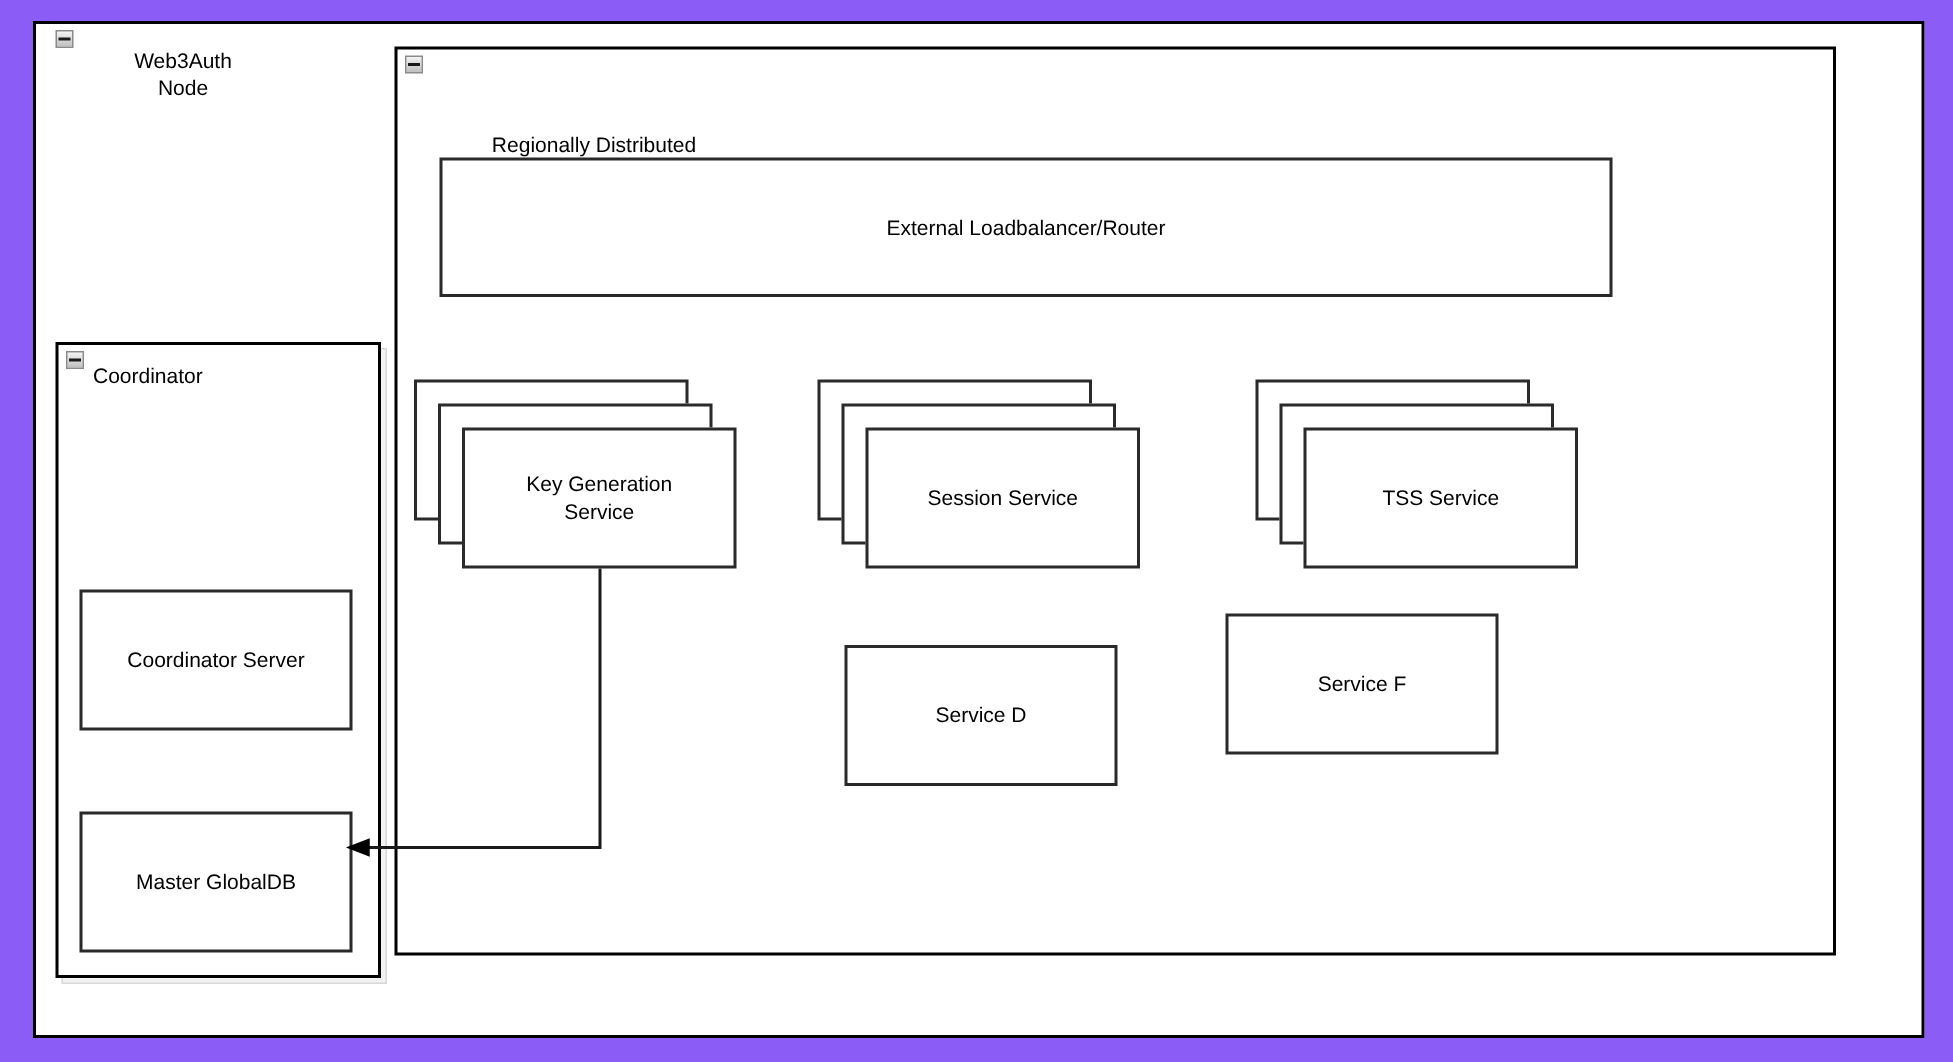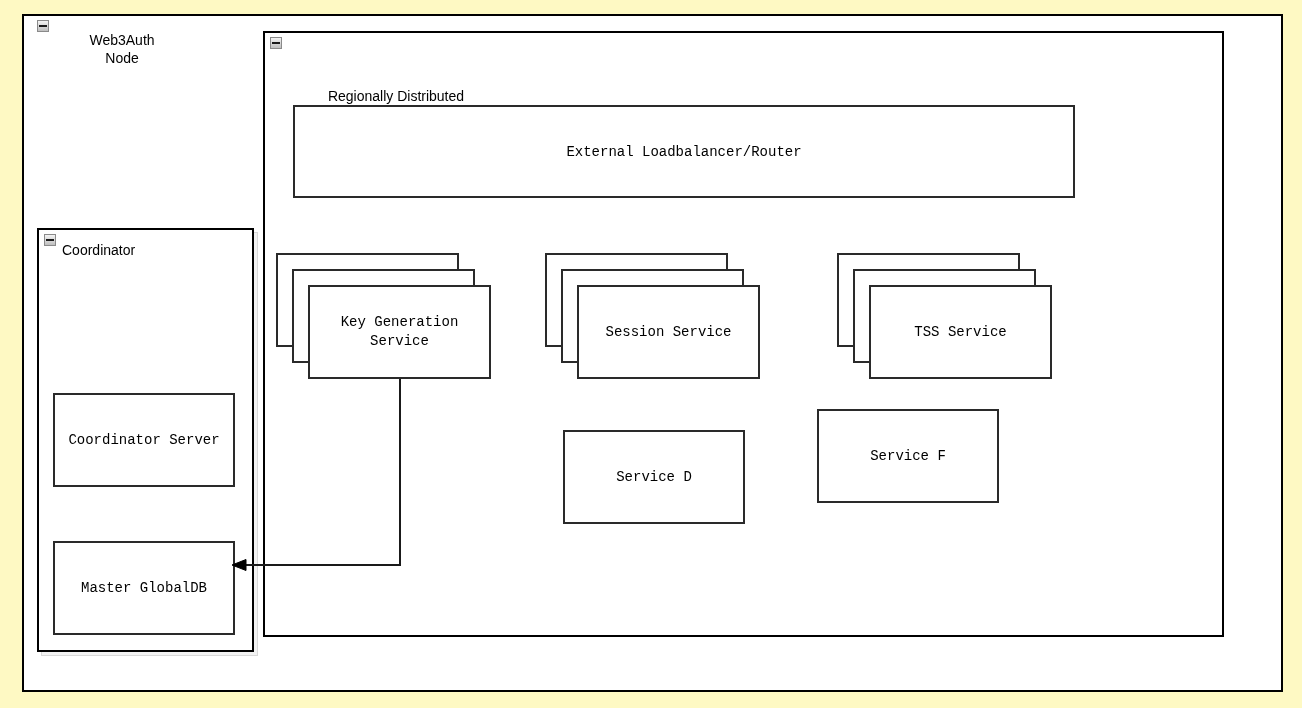--- a/index.html
+++ b/index.html
@@ -8,21 +8,21 @@
     background: #ffffff;
   }
   body {
     font-family: "Liberation Sans", "DejaVu Sans", sans-serif;
     -webkit-font-smoothing: antialiased;
   }
   #canvas {
     position: relative;
     width: 1302px;
     height: 708px;
-    background: #fef9c3;
+    background: #8b5cf6;
     overflow: hidden;
   }
 
   
   .box {
     position: absolute;
     background: #ffffff;
     border: 2px solid #2a2a2a;
     box-sizing: border-box;
   }
@@ -73,21 +73,20 @@
     right: 0;
     top: 50%;
     transform: translateY(-50%);
     text-align: center;
     font-size: 14px;
     line-height: 19px;
     color: #000000;
     white-space: pre-line;
     padding: 0 4px;
     box-sizing: border-box;
-    font-family: Liberation Mono, monospace;
   }
 
   
   .stack {
     position: absolute;
   }
   .stack .layer {
     position: absolute;
     background: #ffffff;
     border: 2px solid #2a2a2a;

